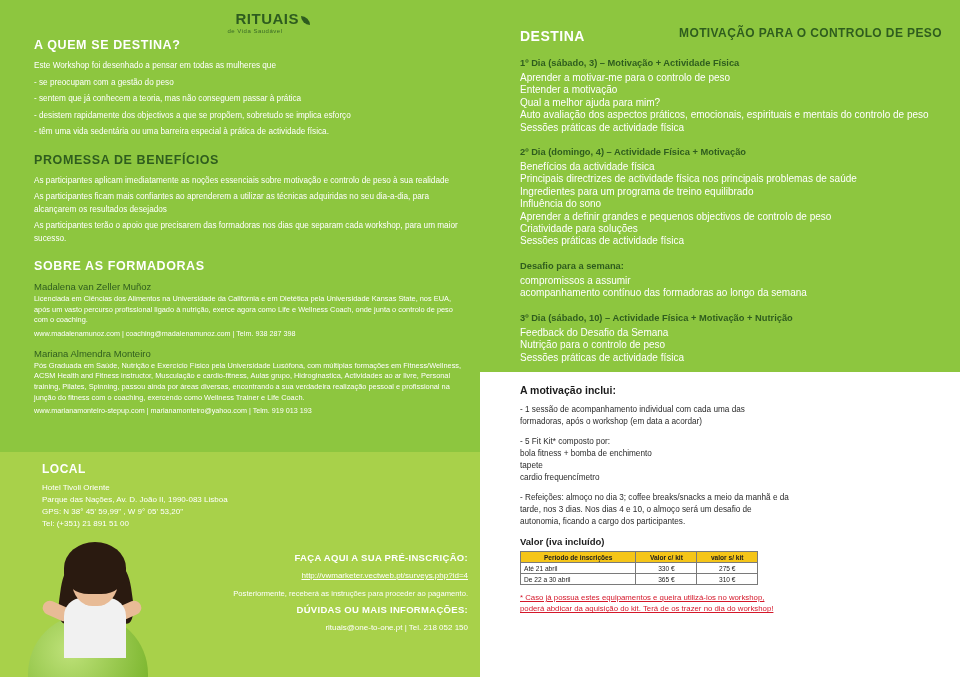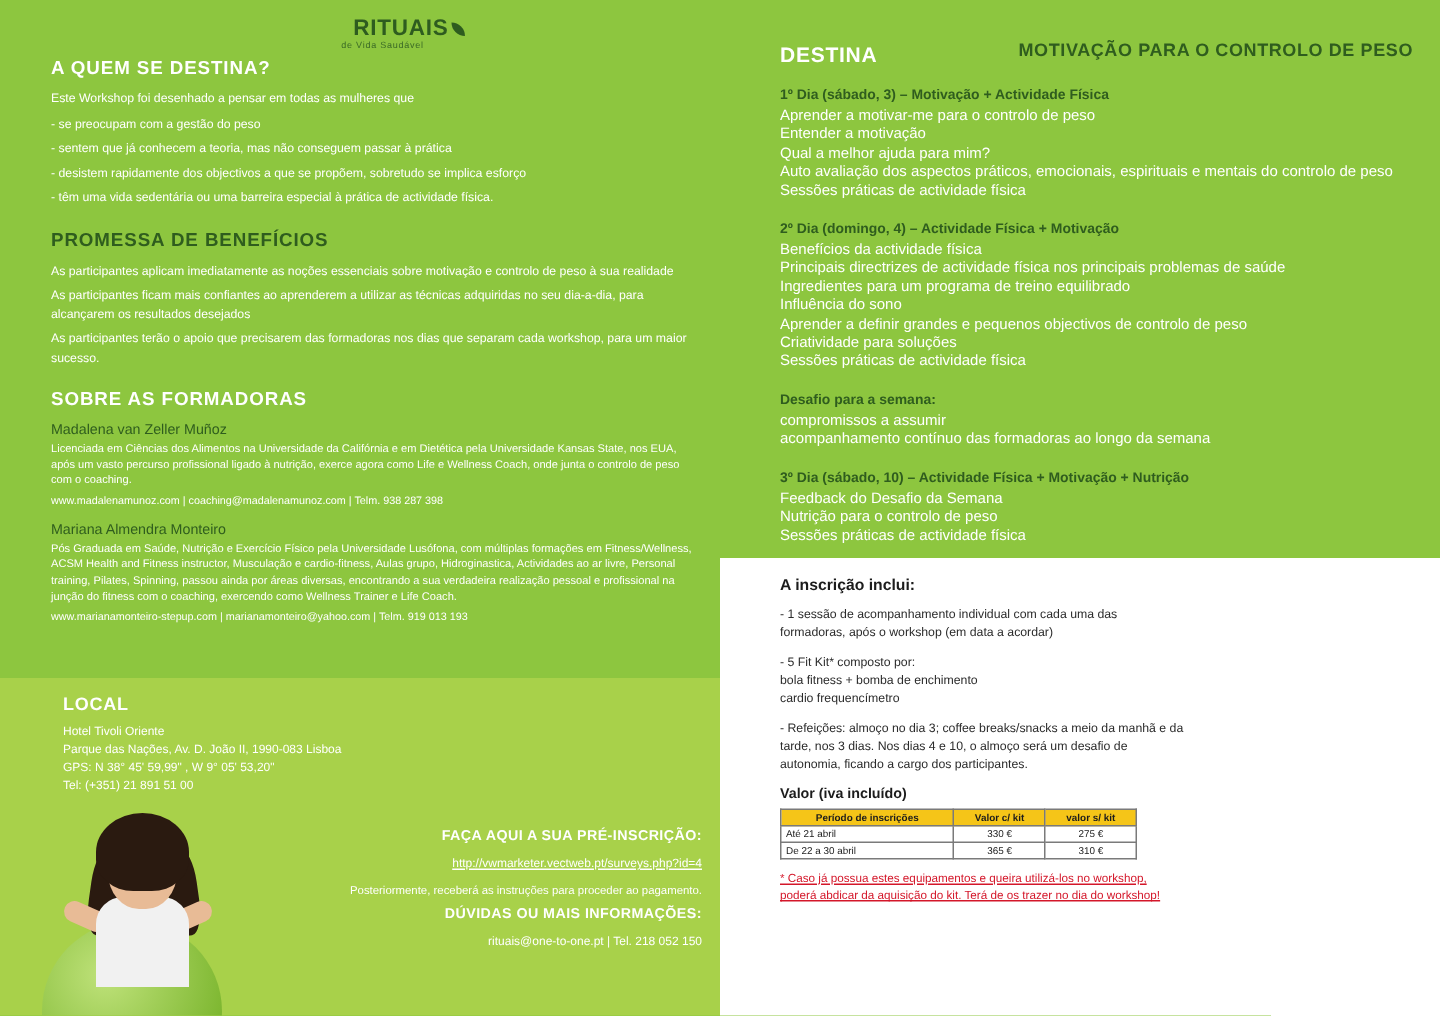--- a/index.html
+++ b/index.html
@@ -261,24 +261,25 @@
         <p class="dayhead">3º Dia (sábado, 10) – Actividade Física + Motivação + Nutrição</p>
         <p class="ditem">Feedback do Desafio da Semana</p>
         <p class="ditem">Nutrição para o controlo de peso</p>
         <p class="ditem">Sessões práticas de actividade física</p>
       </div>
     </div>
   </div>
 
   <div class="whitebox">
     <div class="wb-inner">
-      <p class="wb-h">A inscrição inclui:</p>
+      <p class="wb-h">A motivação inclui:</p>
       <p class="wb-p">- 1 sessão de acompanhamento individual com cada uma das formadoras, após o workshop (em data a acordar)</p>
       <p class="wb-p" style="margin-bottom:0">- 5 Fit Kit* composto por:</p>
       <p class="wb-p" style="margin-bottom:0">bola fitness + bomba de enchimento</p>
+      <p class="wb-p" style="margin-bottom:0">tapete</p>
       <p class="wb-p">cardio frequencímetro</p>
       <p class="wb-p">- Refeições: almoço no dia 3; coffee breaks/snacks a meio da manhã e da tarde, nos 3 dias. Nos dias 4 e 10, o almoço será um desafio de autonomia, ficando a cargo dos participantes.</p>
 
       <p class="wb-val">Valor (iva incluído)</p>
 
       <table class="tbl">
         <tbody>
             <tr>
           <th>Período de inscrições</th>
           <th>Valor c/ kit</th>

